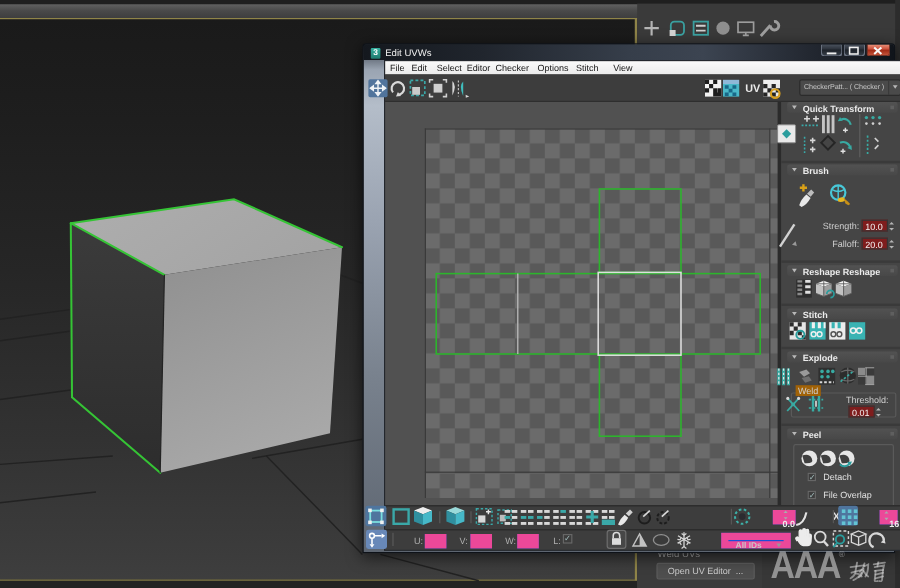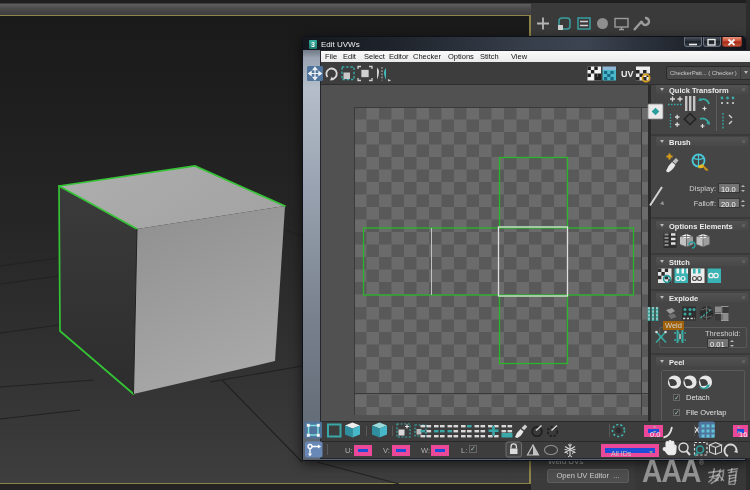--- a/index.html
+++ b/index.html
@@ -52,33 +52,33 @@
 #checker { position:absolute; left:33px; top:22px; width:295px; height:308px; }
 .tline { position:absolute; background:#3a3a3a; }
 #sep-cp { position:absolute; left:327px; top:0; width:3px; height:336px; background:#2b2b2b; }
 #panel { position:absolute; left:330px; top:0; width:104px; height:336px; background:#454545; overflow:hidden; }
 
 .hdr { position:absolute; left:5px; width:92px; height:9px; background:linear-gradient(180deg,#525252,#484848); border-radius:2px; }
 .hdr .htx { position:absolute; left:13px; top:0.5px; font-size:7.5px; font-weight:bold; color:#ececec; white-space:nowrap; }
 .hdr:before { content:""; position:absolute; left:4px; top:3px; border-left:2.5px solid transparent; border-right:2.5px solid transparent; border-top:3px solid #b8b8b8; }
 .hdr:after { content:""; position:absolute; right:3px; top:2.5px; width:3px; height:3px; background:#5f5f5f; }
 .ssep { position:absolute; left:0px; width:104px; height:2px; background:#3a3a3a; }
-.spin { position:absolute; height:10px; background:#737373; border:1px solid #353535; }
+.spin { position:absolute; height:10px; background:#7f1d1d; border:1px solid #353535; }
 .spin .sv { position:absolute; left:2px; top:0.5px; font-size:7.5px; color:#f2f2f2; }
 .spin .sa { position:absolute; right:-6px; top:-1px; width:5px; height:10px; }
 .spin .sa:before { content:""; position:absolute; left:0.5px; top:1.5px; border-left:2px solid transparent; border-right:2px solid transparent; border-bottom:2.5px solid #b5b5b5; }
 .spin .sa:after { content:""; position:absolute; left:0.5px; bottom:1.5px; border-left:2px solid transparent; border-right:2px solid transparent; border-top:2.5px solid #b5b5b5; }
 .plabel { position:absolute; font-size:7.5px; color:#cfcfcf; }
 .gbox { position:absolute; border:1px solid #5a5a5a; border-radius:2px; }
 .cbox { position:absolute; width:7px; height:7px; background:#3d3d3d; border:1px solid #666; }
 .cbox:after { content:"\2713"; position:absolute; left:0px; top:-1.5px; font-size:7px; color:#9fb8b8; }
 
 #row1 { position:absolute; left:0; top:370px; width:434px; height:20px; background:#3d3d3d; border-top:1px solid #2a2a2a; }
 #row2 { position:absolute; left:0; top:390px; width:434px; height:17px; background:#3d3d3d; border-top:1px solid #2a2a2a; }
-.fld { position:absolute; background:#1d4ed8; border:4px solid #ec4899; }
+.fld { position:absolute; background:#1d4ed8; border:6px solid #ec4899;font-weight:bold; }
 #watermark { left:642px; top:456px; width:110px; height:38px; z-index:50; }
 #aaa { position:absolute; left:0; top:0px; font-size:32px; font-weight:bold; color:rgba(222,222,222,0.55); transform:scaleX(0.88); transform-origin:left top; letter-spacing:-1px; line-height:30px; }
 #areg { position:absolute; left:57px; top:3px; font-size:7px; color:rgba(215,215,215,0.5); }
 </style>
 </head>
 <body>
 <div id="stage">
   <div class="abs" id="topbar"></div>
   <div class="abs" id="topbar-right"></div>
   <div class="abs" id="viewport"></div>
@@ -183,34 +183,34 @@
         <div id="panel">
 
           <div class="hdr" style="top:0px">
               <div class="htx">Quick Transform</div>
             </div>
 
           <div class="ssep" style="top:49px"></div>
           <div class="hdr" style="top:52px">
               <div class="htx">Brush</div>
             </div>
-          <div class="plabel" style="right:39px;top:99px;">Display:</div>
+          <div class="plabel" style="right:39px;top:99px;">Strength:</div>
           <div class="spin" style="left:67px;top:98px;width:22px">
               <div class="sv">10.0</div>
               <div class="sa"></div>
             </div>
           <div class="plabel" style="right:39px;top:114px;">Falloff:</div>
           <div class="spin" style="left:67px;top:113px;width:22px">
               <div class="sv">20.0</div>
               <div class="sa"></div>
             </div>
 
           <div class="ssep" style="top:132px"></div>
           <div class="hdr" style="top:136px">
-              <div class="htx">Options Elements</div>
+              <div class="htx">Reshape Reshape</div>
             </div>
 
           <div class="ssep" style="top:168px"></div>
           <div class="hdr" style="top:172px">
               <div class="htx">Stitch</div>
             </div>
 
           <div class="ssep" style="top:204px"></div>
           <div class="hdr" style="top:208px">
               <div class="htx">Explode</div>

